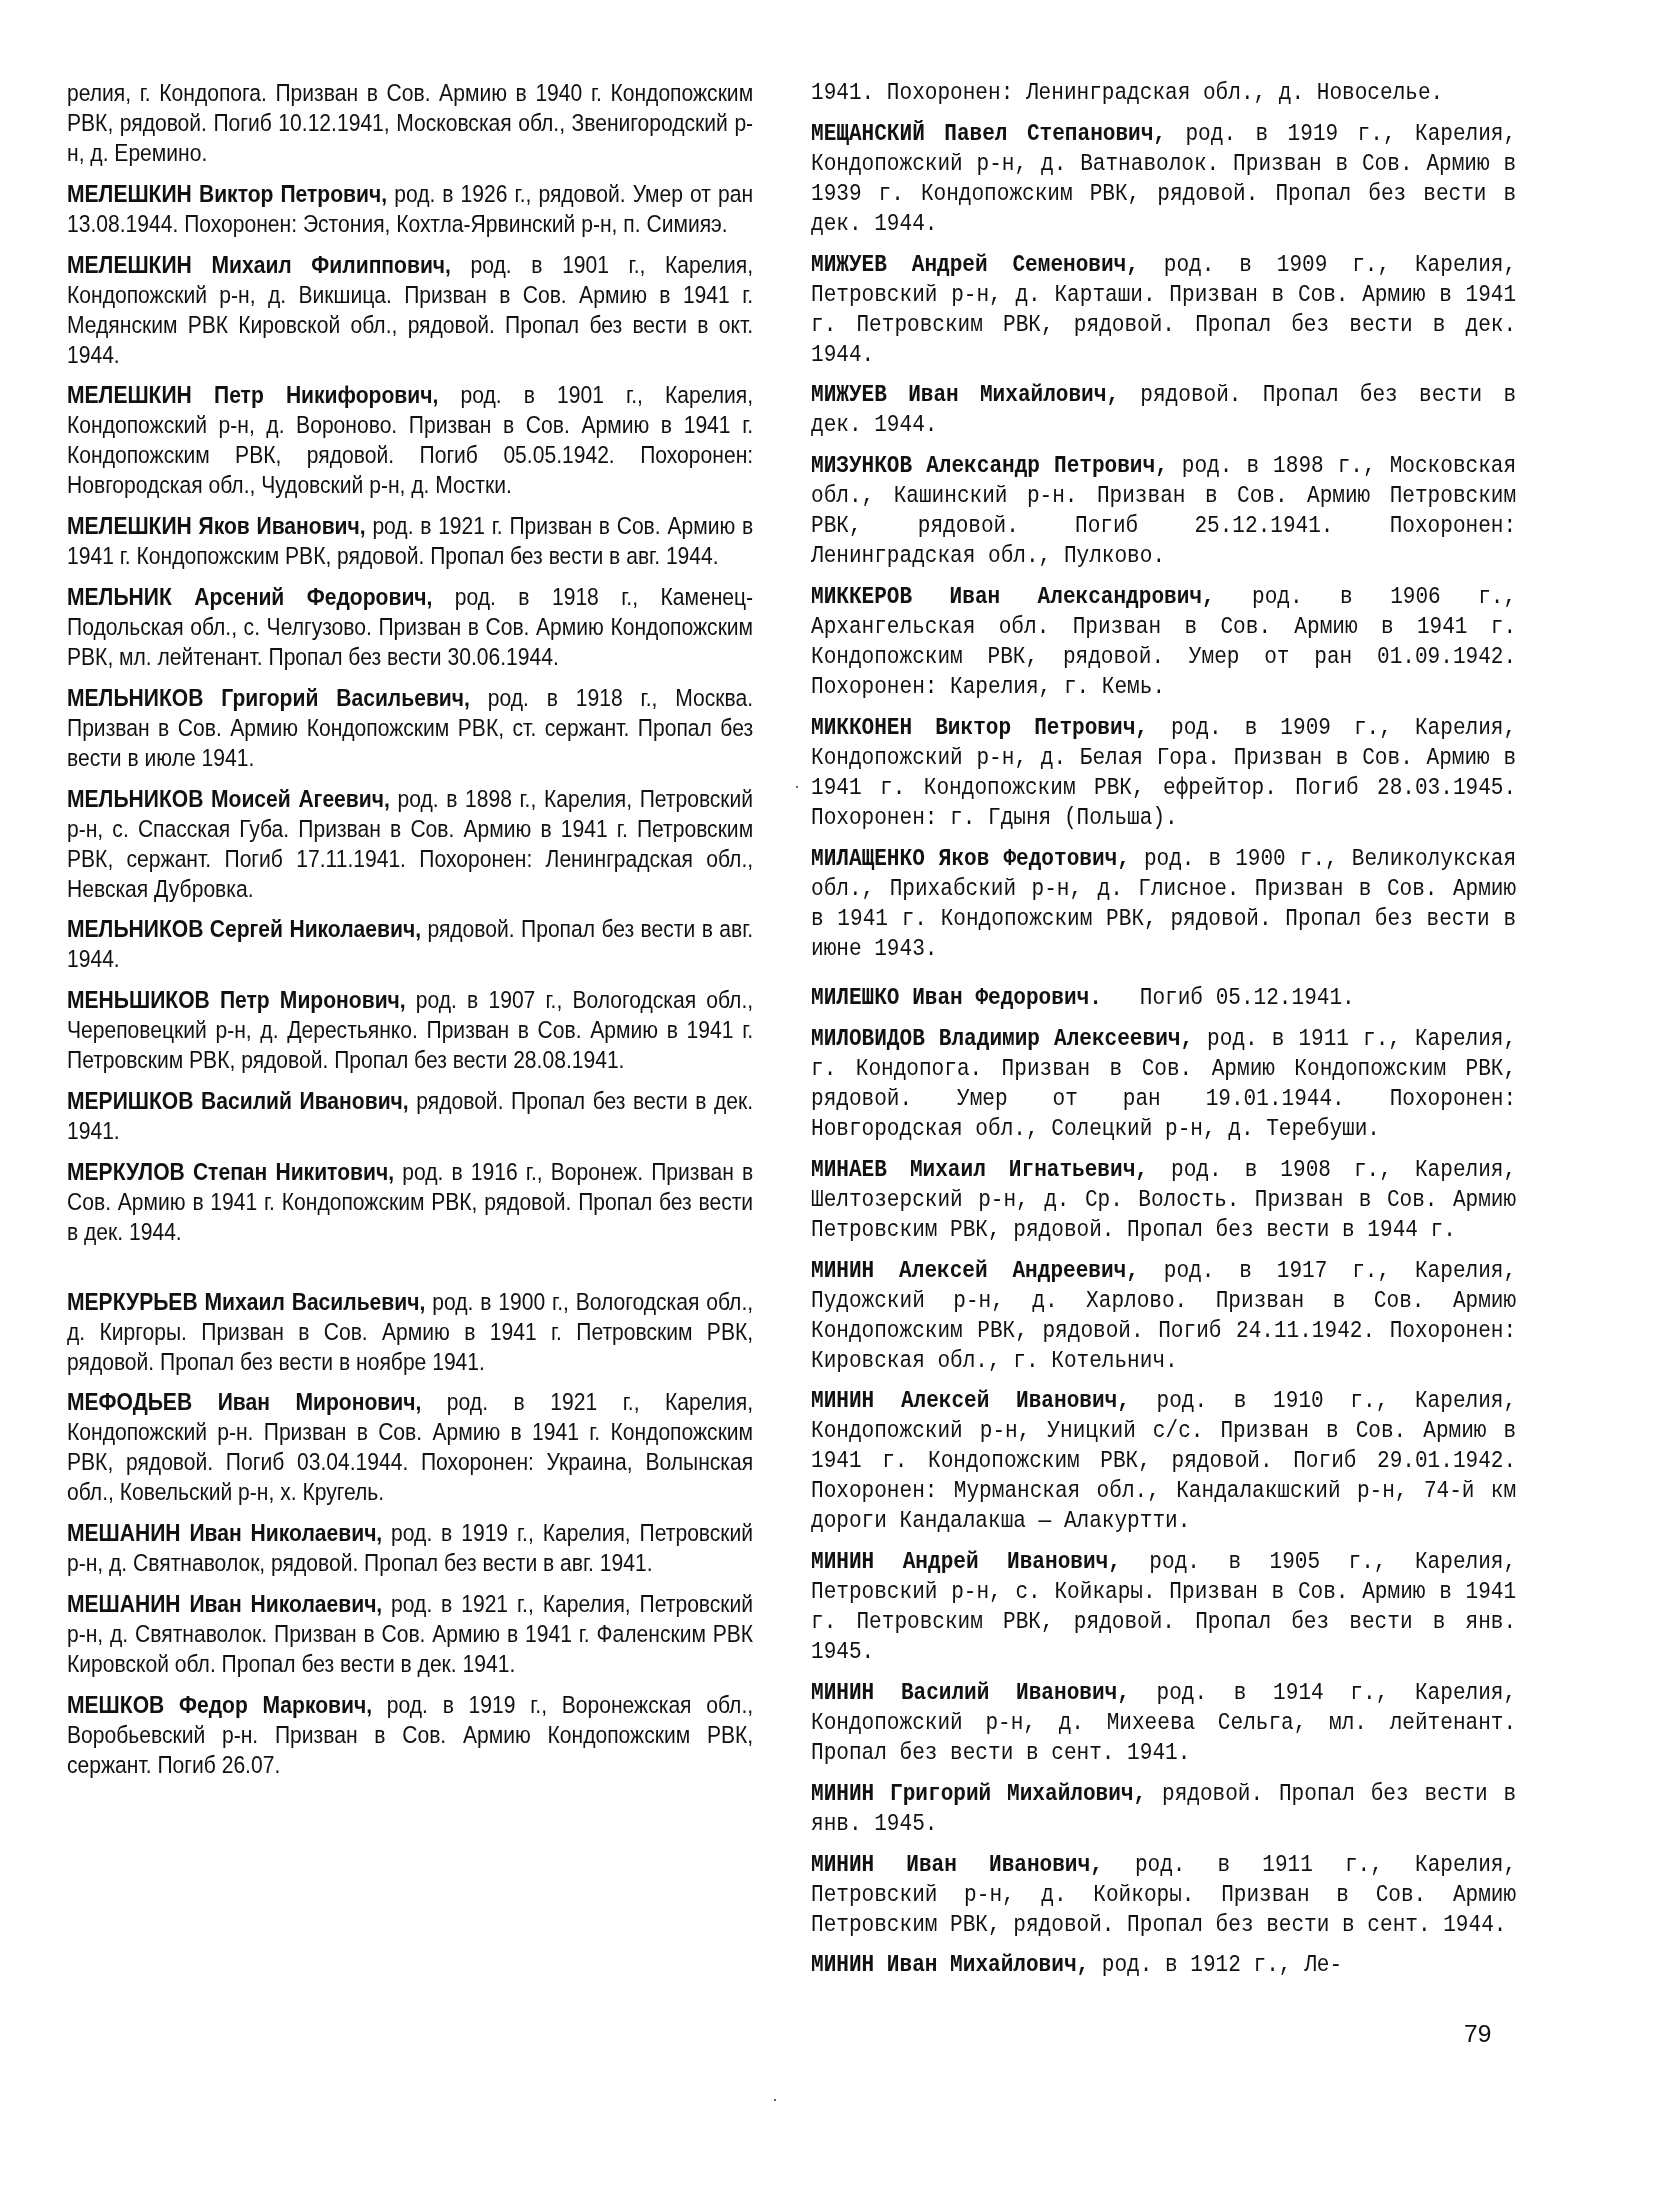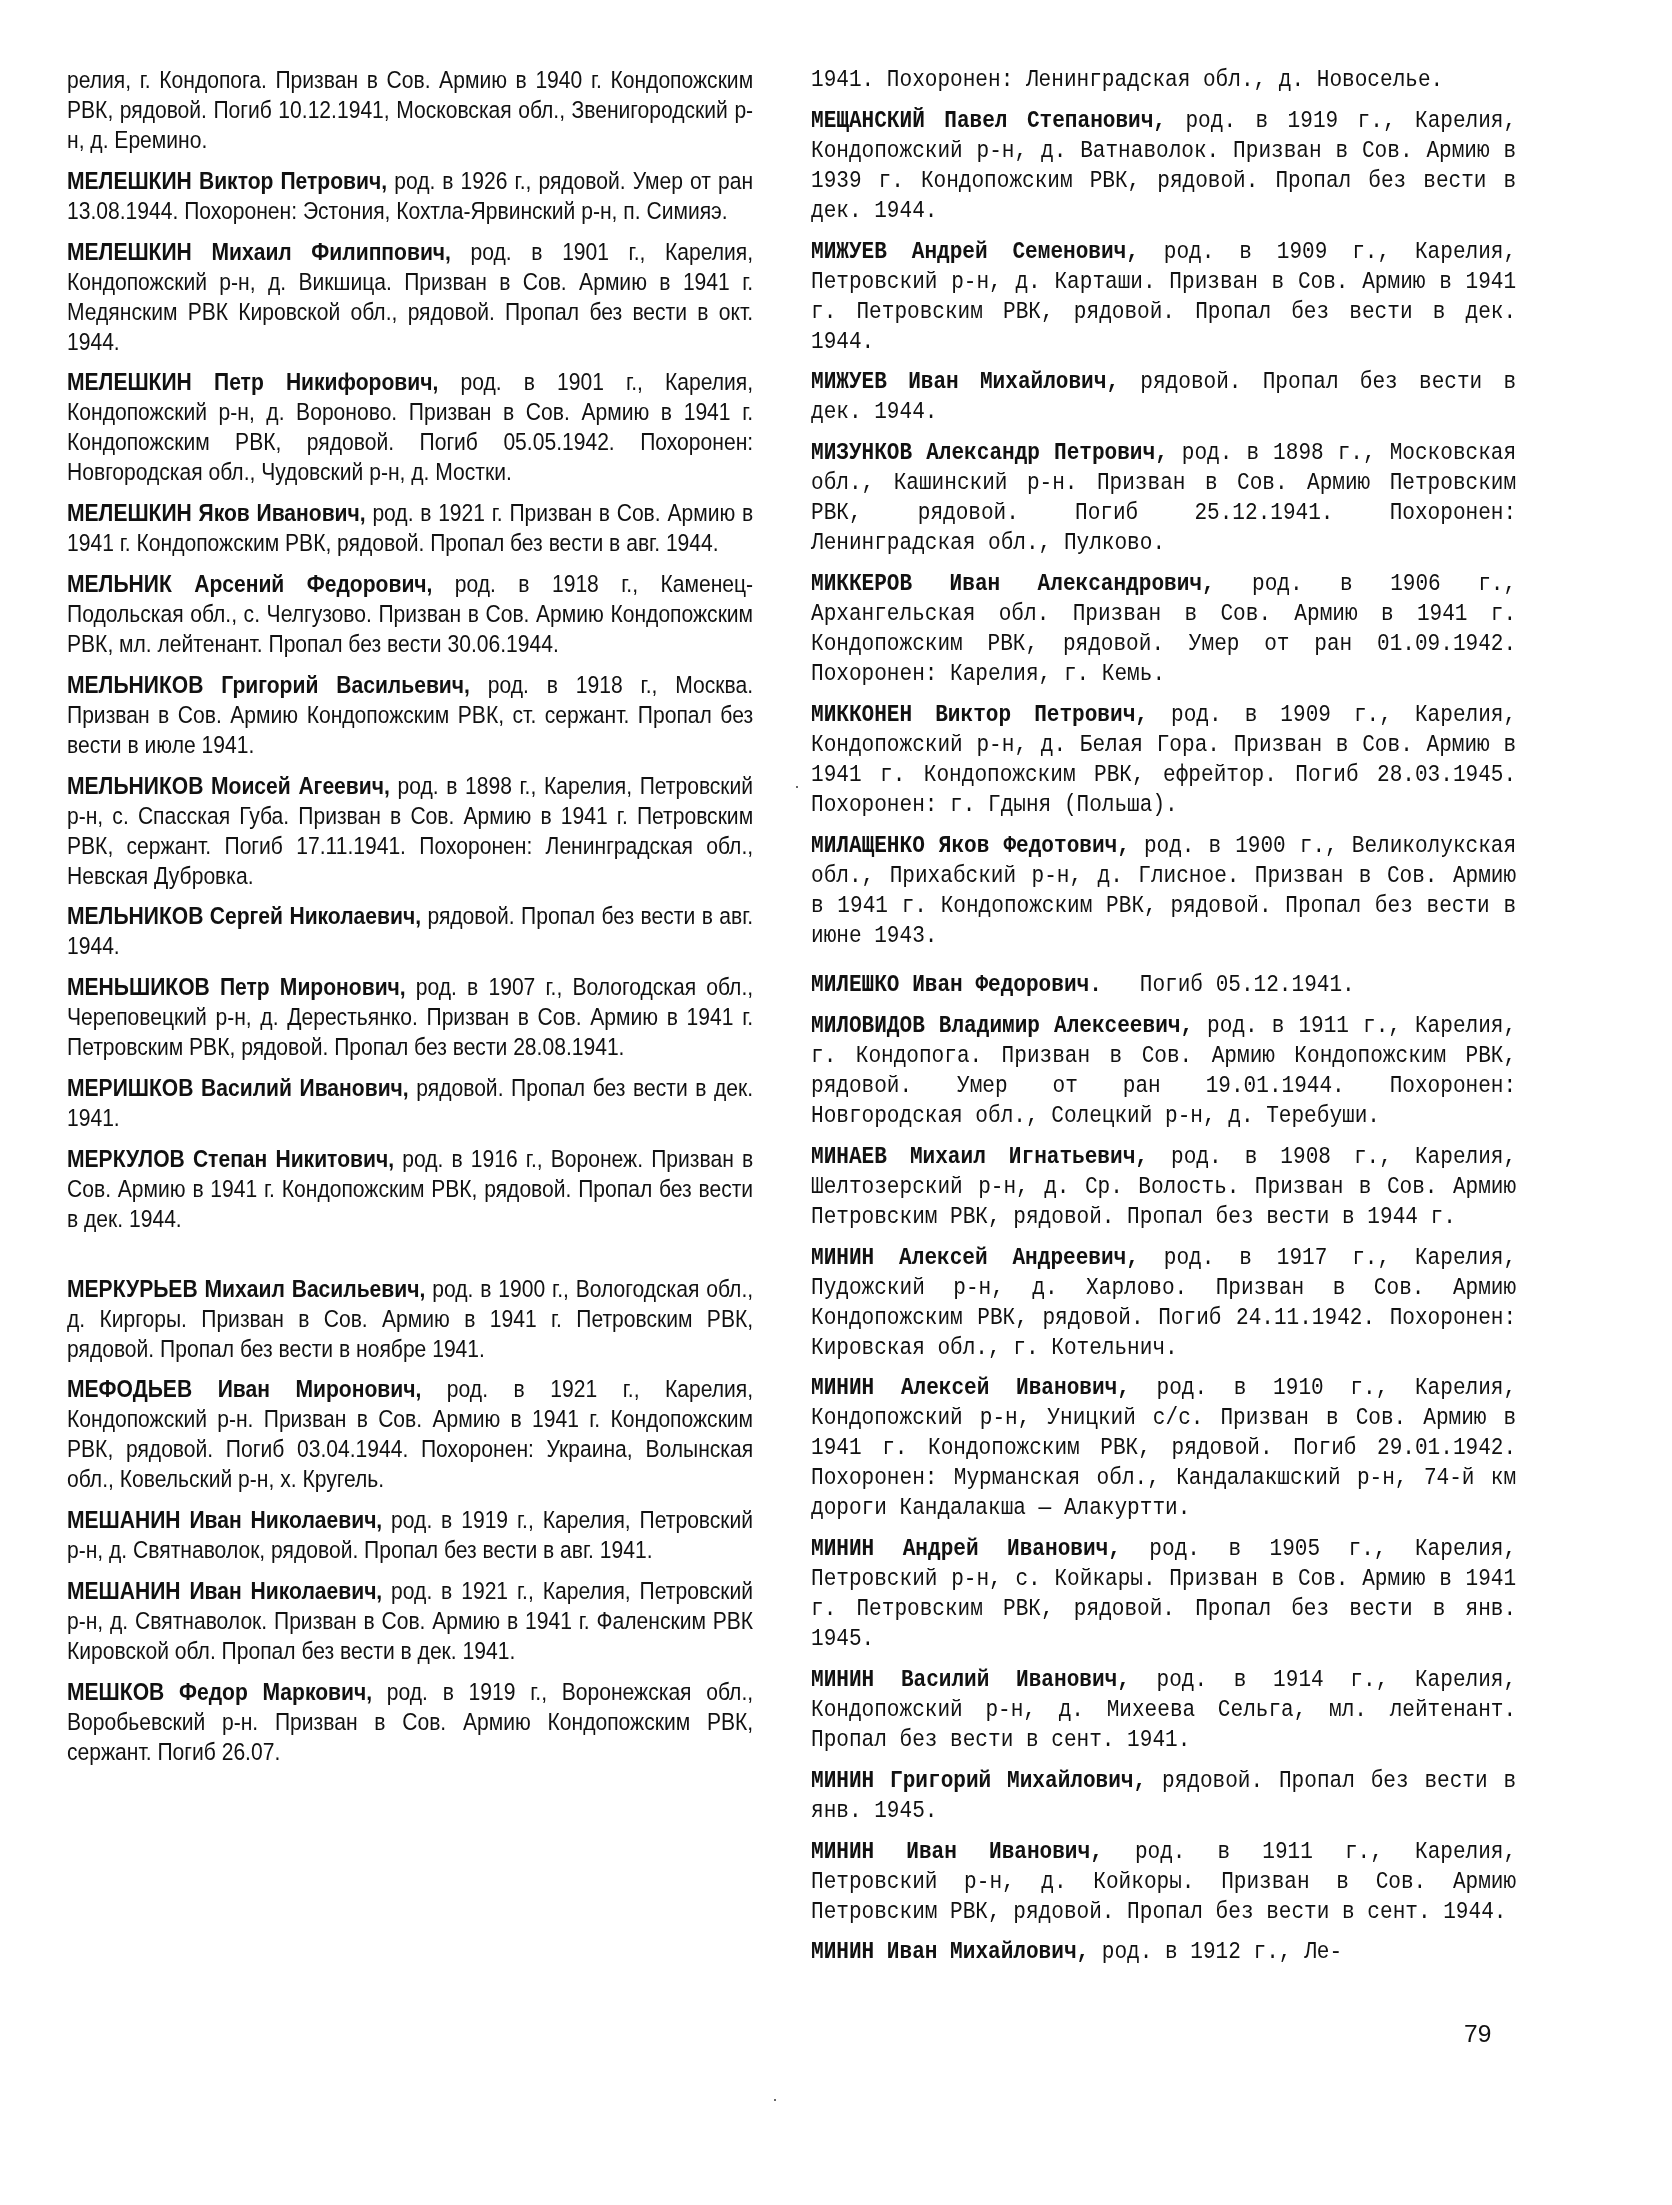--- a/index.html
+++ b/index.html
@@ -1,18 +1,18 @@
 <!DOCTYPE html>
 <html style="font-size:7.8px"><head>
 <meta charset="utf-8">
 <style>
   html, body { margin: 0; padding: 0; background: #ffffff; }
   body { width: 1672px; height: 2205px; position: relative; overflow: hidden;
          font-family: "Liberation Sans", "DejaVu Sans", sans-serif; color: #111; }
-  .col { position: absolute; top: 65px; }
+  .col { position: absolute; top: 78px; }
   .col-left { left: 67px; width: 686px; }
   .col-right { left: 811px; width: 705px; font-family: Liberation Mono, monospace; }
   .entry { font-size: 24.5px; line-height: 30px; text-align: justify; margin: 0 0 10.8px 0;
            transform: scaleX(0.86); transform-origin: left top; width: 116.3%; }
   .entry .surname, .entry .given { font-weight: bold; }
   .gap { height: 29px; }
   .page-number { position: absolute; left: 1464px; top: 2020px; font-size: 24.5px; text-align: center; }
   .speck { position: absolute; width: 2.4px; height: 2.4px; background: #333; border-radius: 50%; }
 </style>
 </head>

